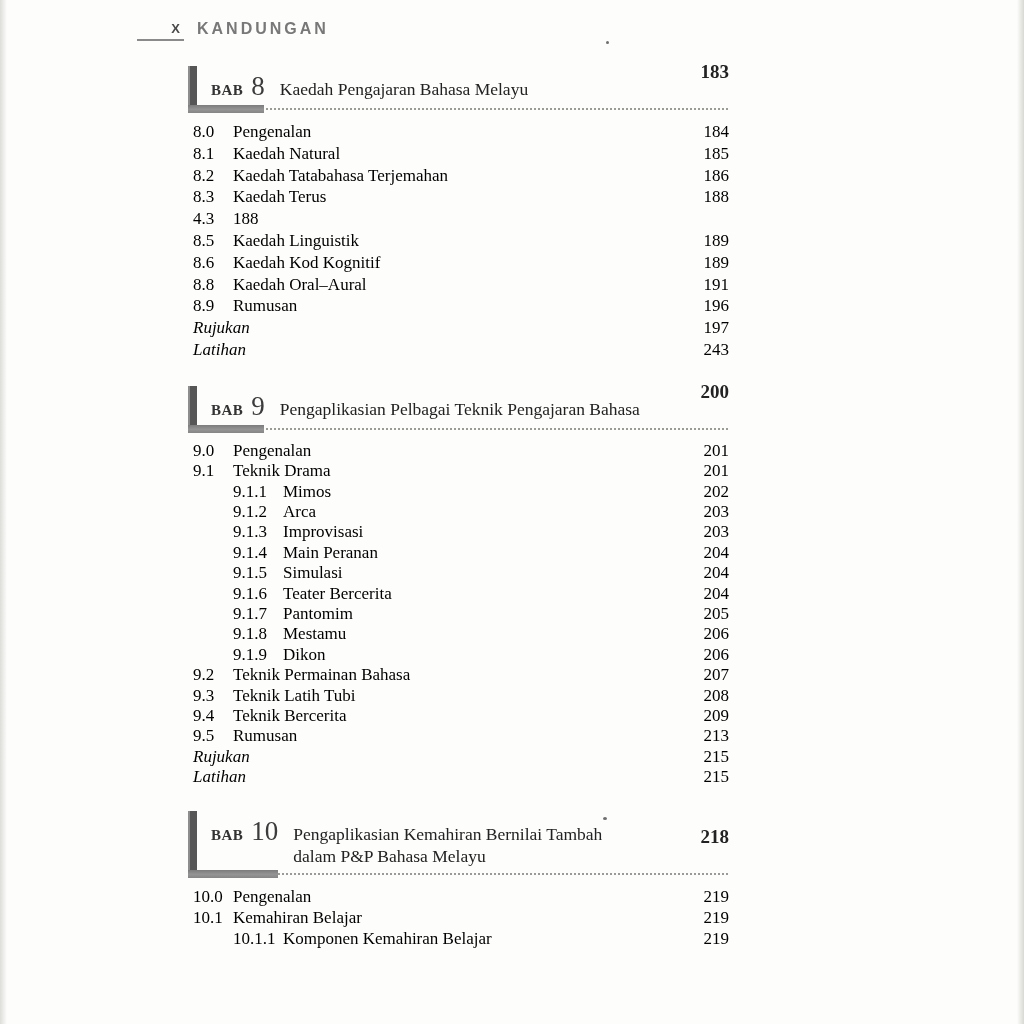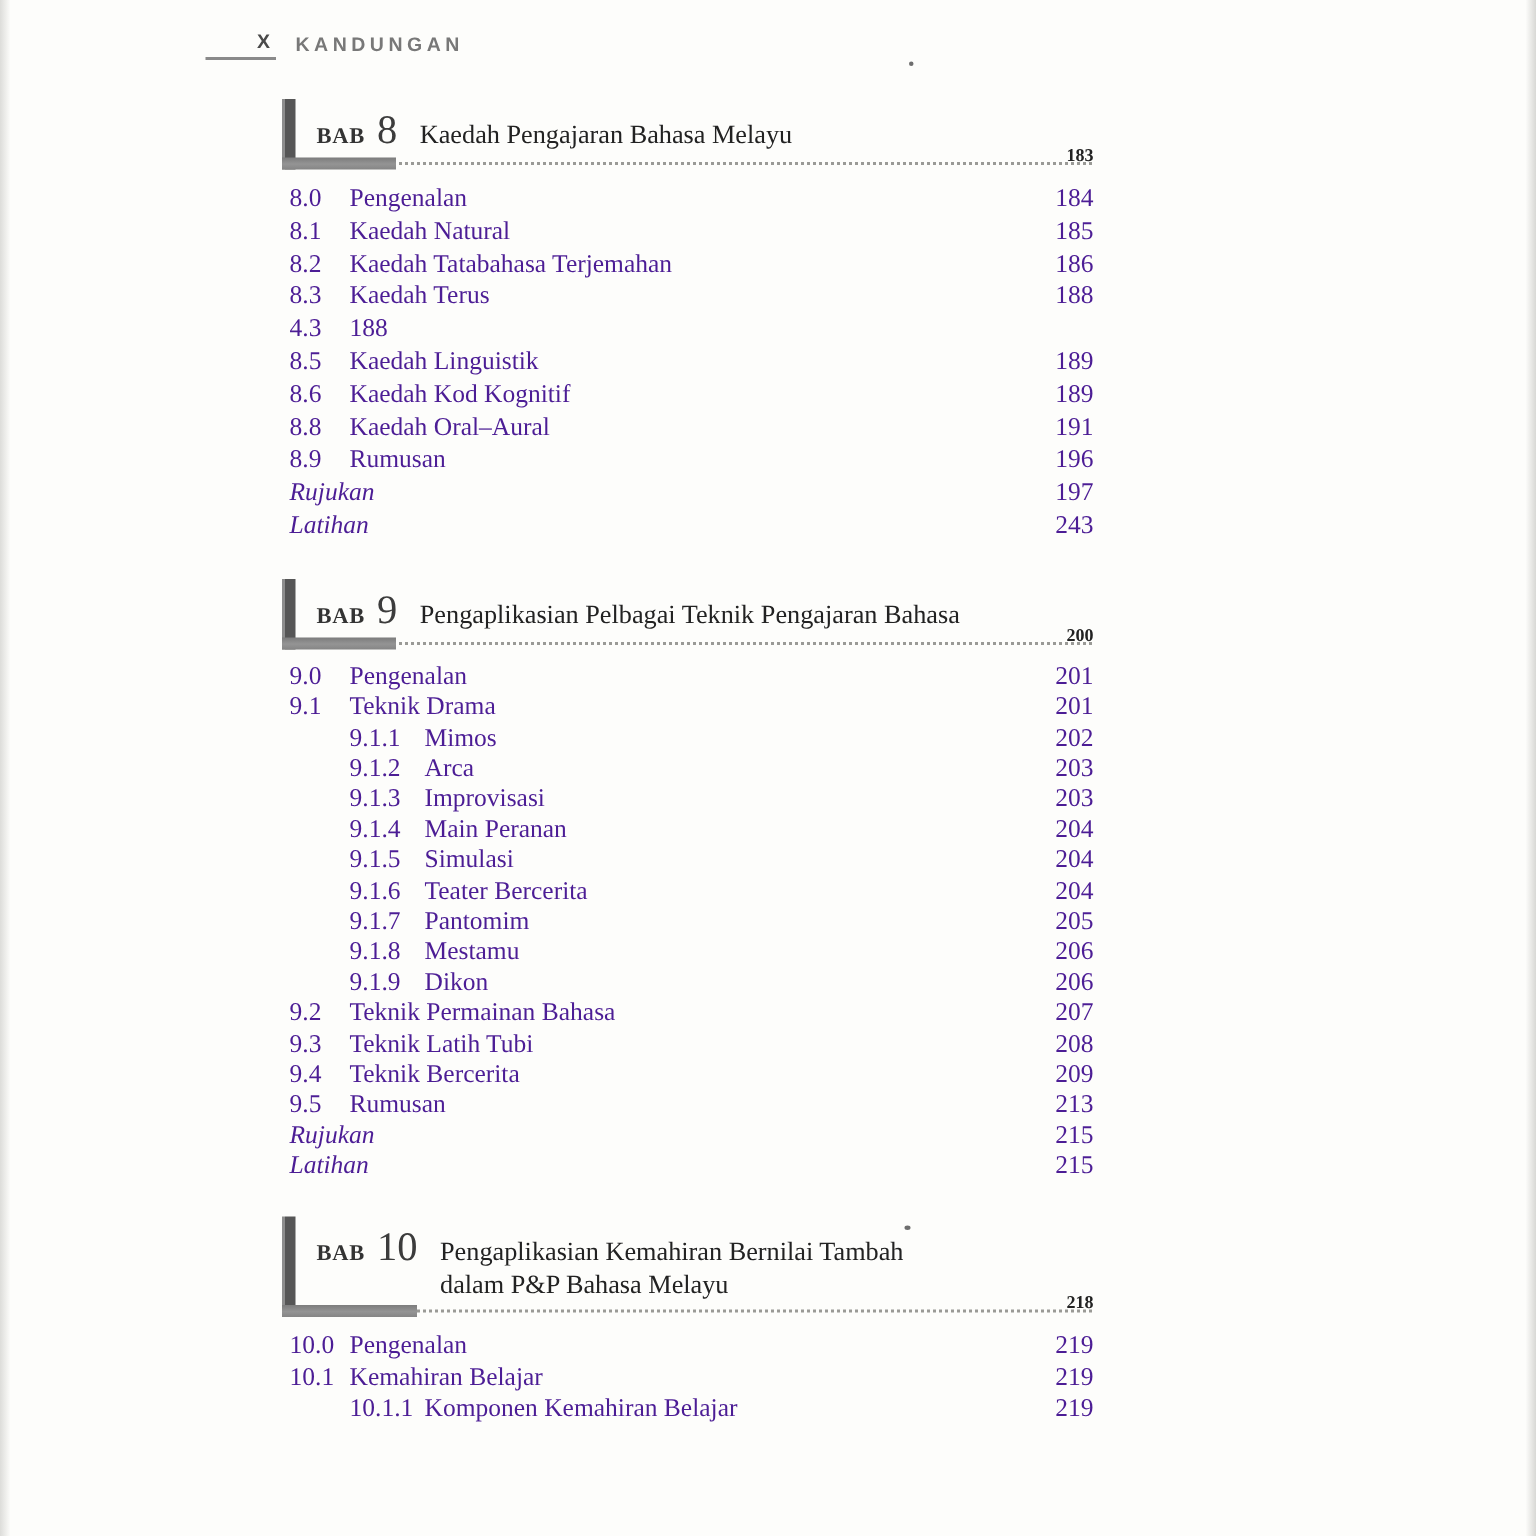--- a/index.html
+++ b/index.html
@@ -19,21 +19,21 @@
     margin:20px 0 0 137px;display:flex;align-items:flex-end;
     font-family:"Liberation Sans","DejaVu Sans",sans-serif;
   }
   .folio{
     width:43px;text-align:right;padding:0 4px 3px 0;
     border-bottom:2px solid #8a8a8a;
     font-size:13px;font-weight:700;color:#4a4a4a;text-transform:uppercase;
   }
   .running-title{
     margin-left:13px;padding-bottom:3px;
-    font-size:13px;font-weight:700;letter-spacing:3px;color:#787878;
+    font-size:16px;font-weight:700;letter-spacing:3px;color:#787878;
   }
 
   
   .toc-content{position:absolute;left:188px;top:36px;width:541px;}
 
   .chapter{position:relative;}
   .chapter:nth-child(1){margin-top:33px;}
   .chapter:nth-child(2){margin-top:28px;}
   .chapter:nth-child(3){margin-top:26px;}
 
@@ -54,24 +54,24 @@
     background:repeating-linear-gradient(90deg,#9a9a96 0 2px,rgba(0,0,0,0) 2px 4px);
     z-index:1;
   }
   .chap-line{display:flex;align-items:baseline;min-height:30px;}
   .bab-label{font-size:15px;font-weight:700;letter-spacing:.5px;color:#333;}
   .chap-num{font-size:27px;font-weight:400;color:#3c3c3c;margin-left:8px;}
   .chap-title{
     font-size:17.5px;font-weight:400;color:#222;
     margin-left:15px;flex:1;line-height:22px;white-space:nowrap;
   }
-  .chap-page{position:absolute;right:0;bottom:2px;font-size:12px;font-weight:700;color:#222;}
+  .chap-page{position:absolute;right:0;bottom:30px;font-size:19px;font-weight:700;color:#222;}
 
   .toc-rows{margin:8px 0 0 5px;}
-  .row{display:flex;font-size:17px;color:#4c1d95;}
+  .row{display:flex;font-size:17px;color:#000000;}
   .chapter:nth-child(1) .row{line-height:21.8px;}
   .chapter:nth-child(2) .row{line-height:20.4px;}
   .chapter:nth-child(3) .row{line-height:21px;}
   .row .num{flex:none;width:40px;}
   .row.l2{padding-left:40px;}
   .row.l2 .num{width:50px;}
   .row .title{flex:1;}
   .row.l0 .title{font-style:italic;}
   .row .pg{flex:none;}
 </style>

